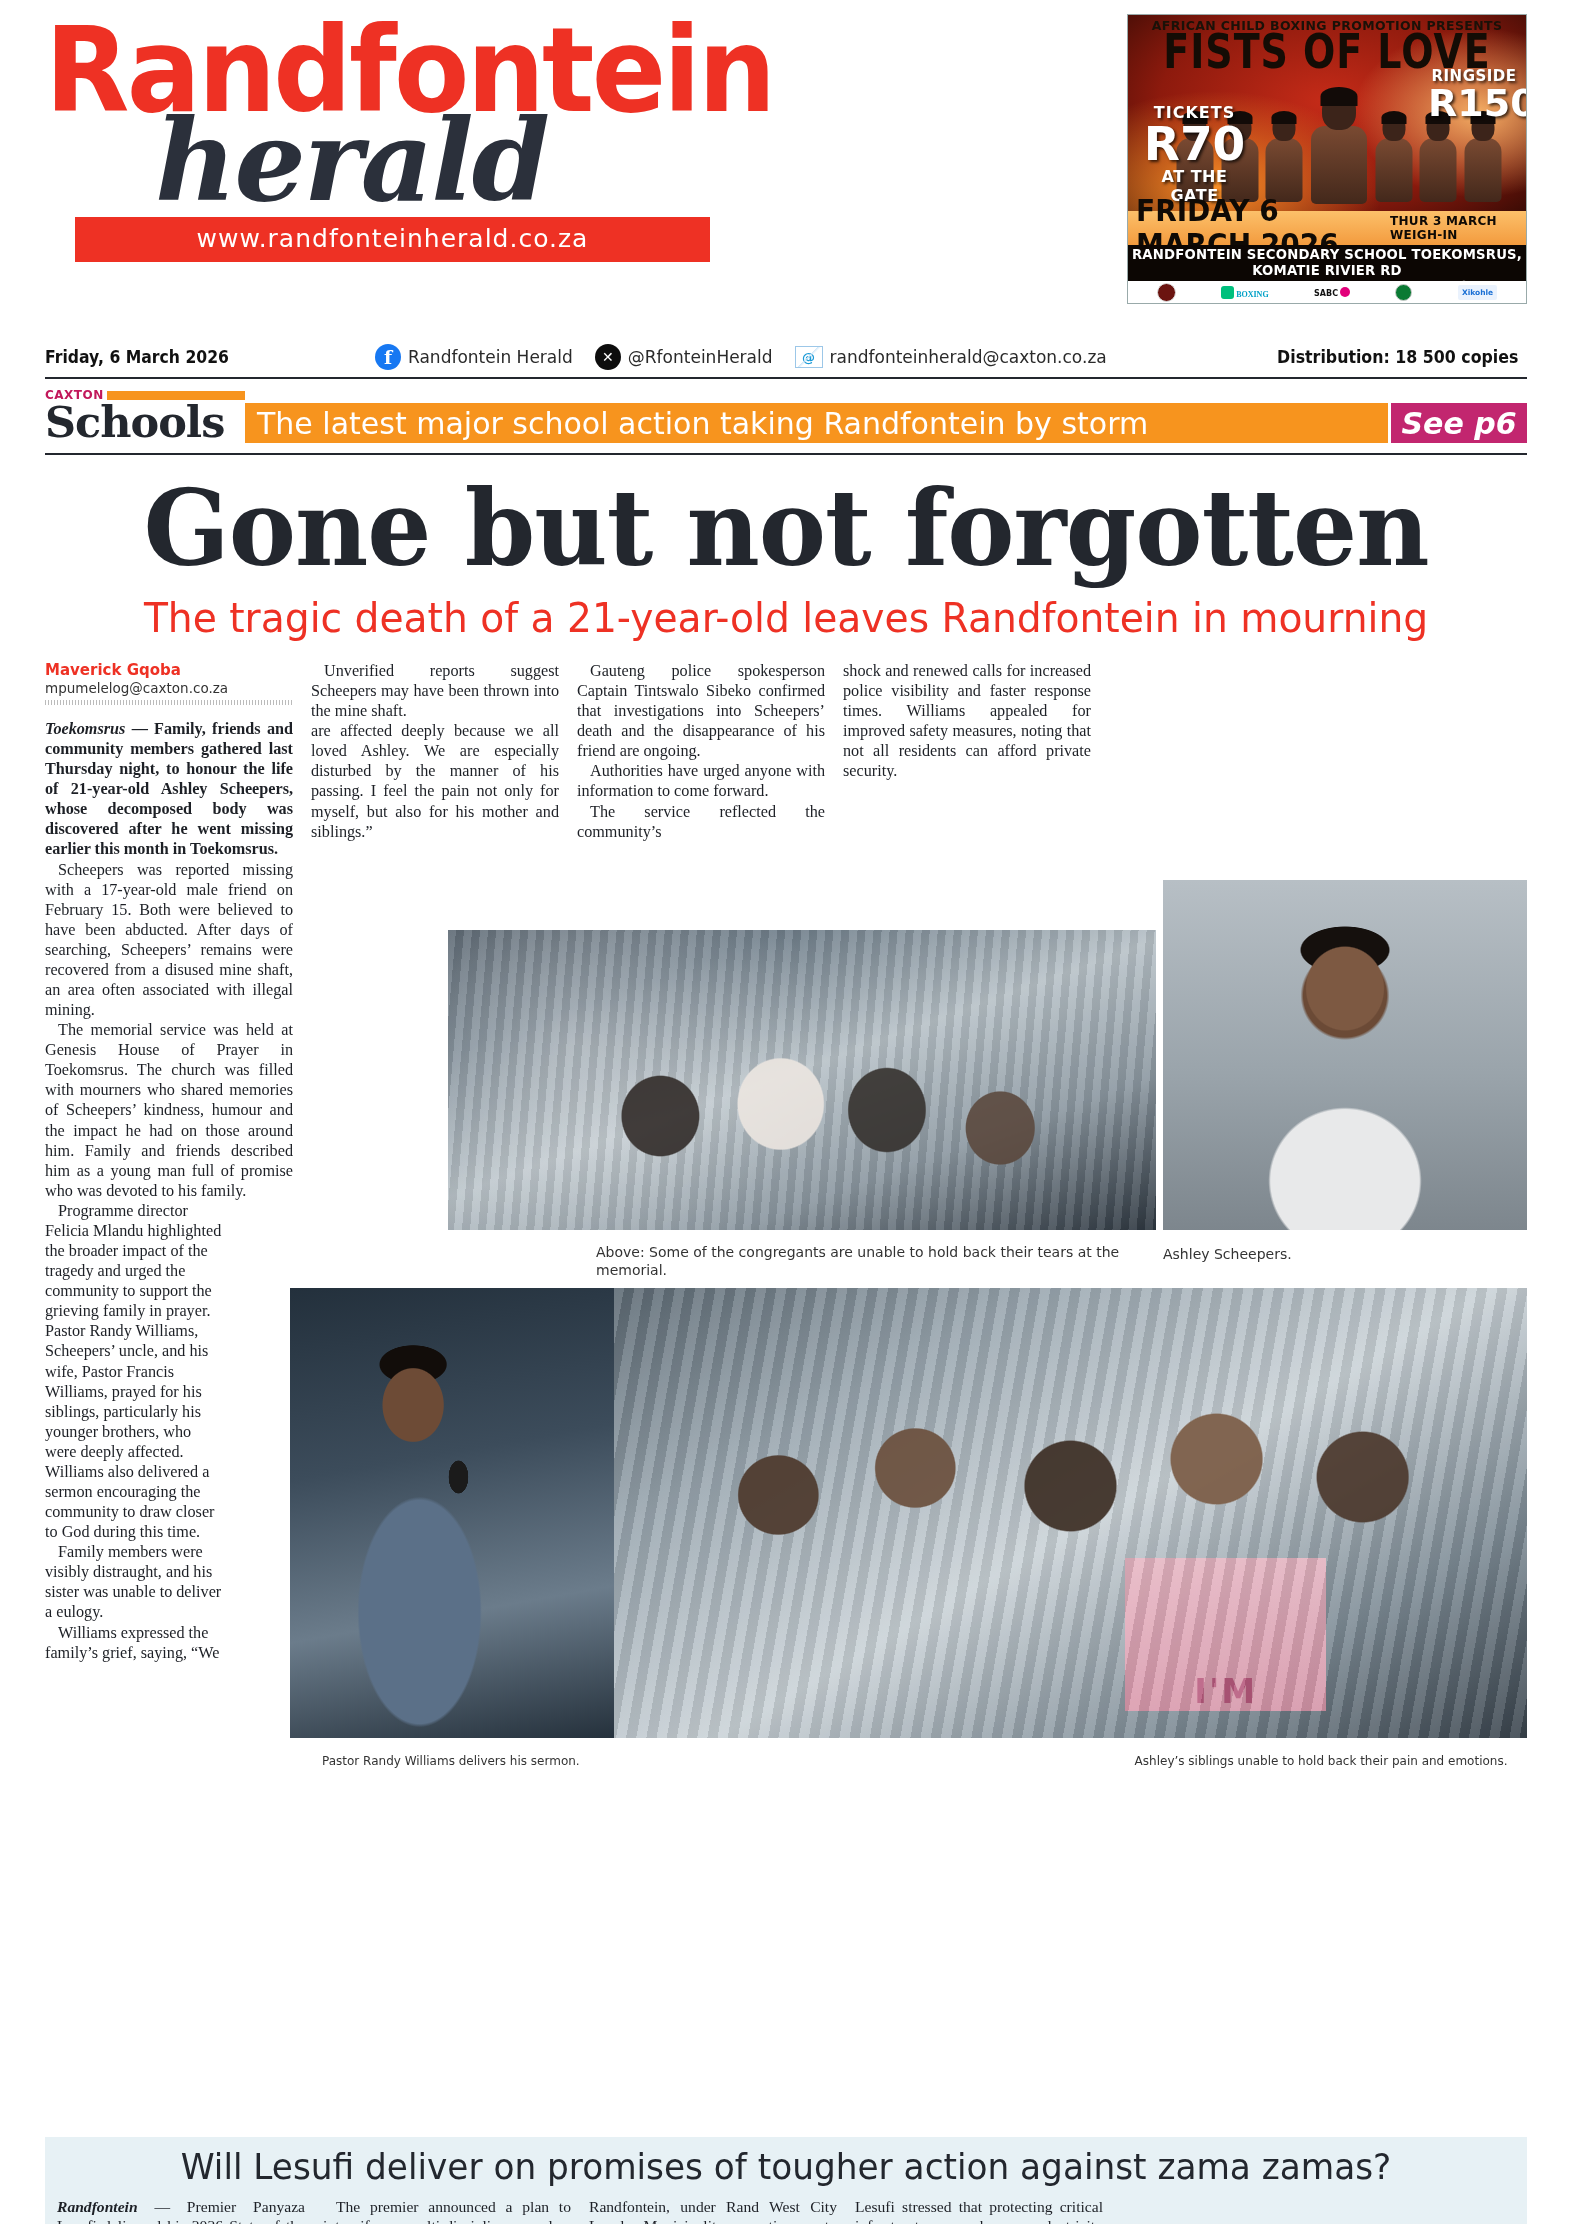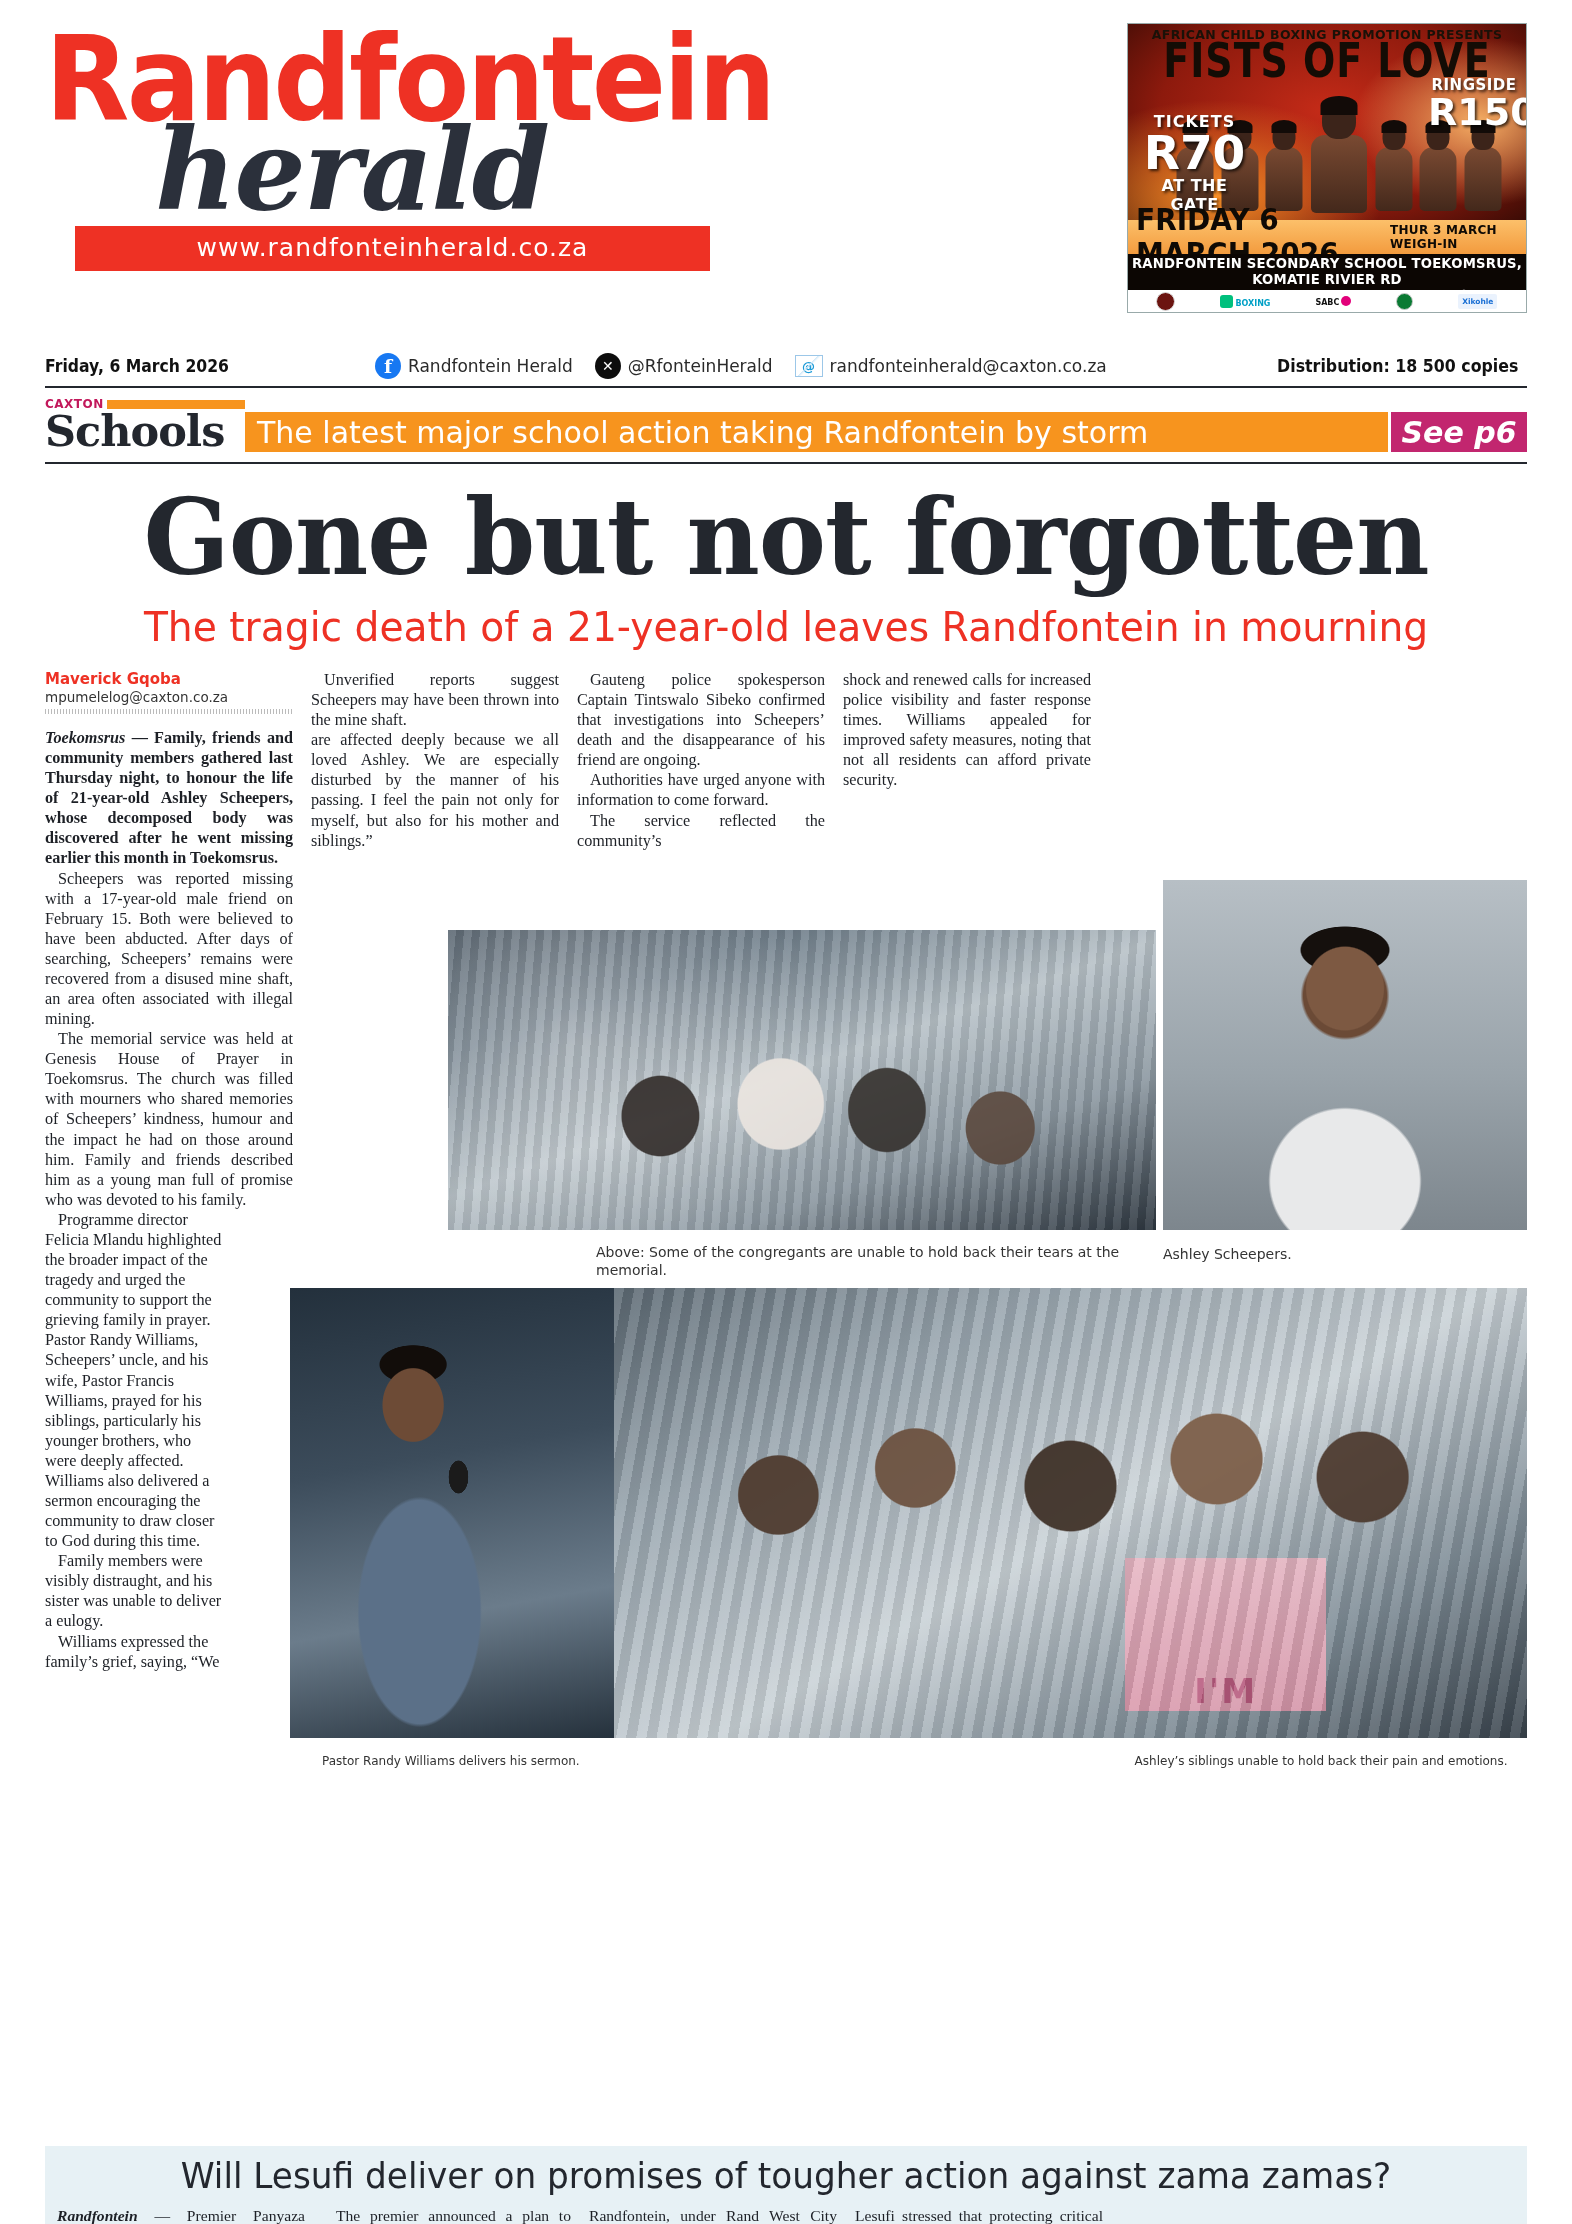--- a/index.html
+++ b/index.html
@@ -4,21 +4,21 @@
 <style>
   * { box-sizing: border-box; }
   html, body { margin:0; padding:0; }
   body {
     width:1572px; height:2224px;
     background:#ffffff;
     font-family:"Liberation Serif", serif;
     color:#23272e;
     overflow:hidden;
   }
-  .page { position:relative; width:1572px; height:2224px; padding:13px 45px; }
+  .page { position:relative; width:1572px; height:2224px; padding:4px 45px; }
 
   
   .masthead { position:relative; height:330px; }
   .logo-block { position:absolute; left:0; top:0; width:930px; }
   .logo-rand {
     font-family:"DejaVu Sans", sans-serif;
     font-weight:bold;
     font-size:118px;
     line-height:0.92;
     color:#ee3124;
@@ -140,21 +140,21 @@
   }
   .ad-venue .v1 { font-size:13.5px; letter-spacing:.2px; transform:scaleX(.98); }
   .ad-venue .v2 { font-size:15px; letter-spacing:.2px; margin-top:1px; }
   .ad-sponsors {
     position:absolute; left:0; right:0; bottom:0; height:22px;
     background:#fff; display:flex; align-items:center;
     justify-content:space-around; padding:0 6px;
   }
   .sp { font-family:"DejaVu Sans", sans-serif; font-size:8px; font-weight:bold; }
   .sp-acb { width:19px;height:19px;border-radius:50%;background:#6b1410;border:1px solid #ddd; }
-  .sp-bsa { color:#00a0c6; }
+  .sp-bsa { color:#00a0c6;font-family:Liberation Serif, serif; }
   .sp-bsa i { display:inline-block;width:13px;height:13px;background:#00c07d;border-radius:3px;vertical-align:-2px;margin-right:2px; }
   .sp-sabc { color:#111; }
   .sp-sabc i { display:inline-block;width:10px;height:10px;border-radius:50%;background:#e2007a;margin-left:2px;vertical-align:-1px; }
   .sp-gp { width:17px;height:17px;border-radius:50%;background:#0a7a33;border:1px solid #ccc; }
   .sp-xik { color:#1a6fd4; font-size:7.5px; background:#eaf2fd; padding:3px 4px; border-radius:2px;}
 
   
   .social-bar {
     display:flex; align-items:center;
     border-bottom:2px solid #23272e;

